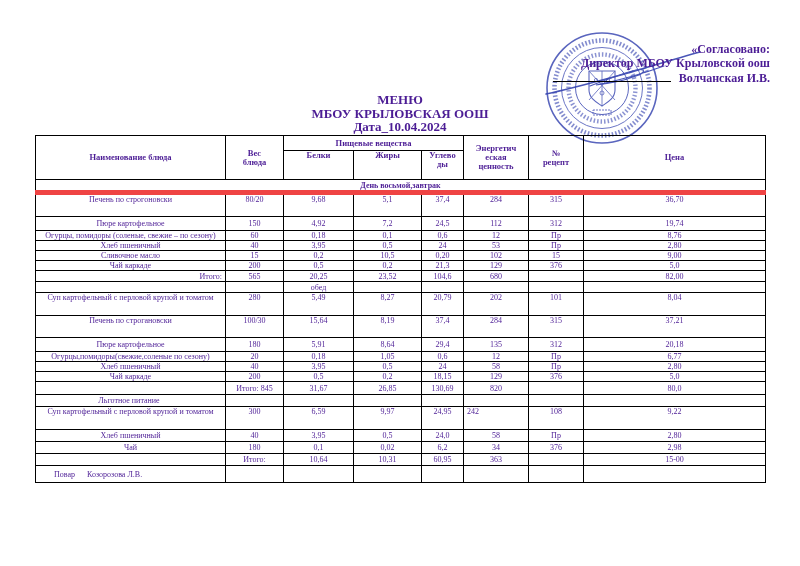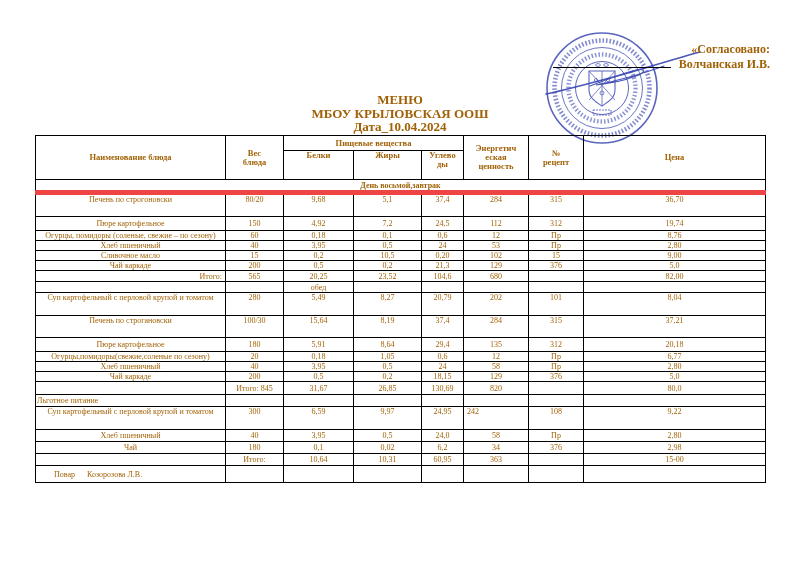--- a/index.html
+++ b/index.html
@@ -1,17 +1,17 @@
 <!DOCTYPE html>
 <html><head>
 <meta charset="utf-8">
 <style>
   html,body{margin:0;padding:0;background:#fff;}
   .page{position:relative;width:800px;height:500px;background:#fff;overflow:hidden;
-        font-family:"Liberation Serif","DejaVu Serif",serif;color:#a16207;}
+        font-family:"Liberation Serif","DejaVu Serif",serif;color:#4c1d95;}
 
   
   .approval{position:absolute;top:42px;right:30px;text-align:right;
             font-weight:bold;font-size:12px;line-height:14px;white-space:nowrap;}
   .approval .blank{display:inline-block;width:118px;border-bottom:1px solid #000;
             height:11px;margin-right:8px;vertical-align:baseline;}
 
   
   .stamp{position:absolute;left:543px;top:29px;}
   .signature{position:absolute;left:538px;top:46px;pointer-events:none;}
@@ -40,21 +40,21 @@
   tr.item-2line td{height:22px;vertical-align:top;}
   tr.item-med td{height:13px;}
   tr.item-md td{height:11px;}
   tr.item-sm td{height:9px;}
   tr.total td{height:10px;}
   tr.total td:first-child{text-align:right;padding-right:3px;}
   tr.total-mid td{height:12px;}
   tr.total-sub td{height:11px;}
   tr.meal-marker td{height:10px;}
   tr.subsection td{height:11px;}
-  tr.subsection td:first-child{text-align:left;padding-right:4px;}
+  tr.subsection td:first-child{text-align:center;padding-right:4px;}
   tr.energy-left td:nth-child(6){text-align:left;padding-left:3px;}
   tr.signature-row td{height:16px;}
   tr.signature-row td:first-child{text-align:left;font-weight:normal;
       white-space:pre;padding-left:18px;}
 </style>
 </head>
 <body>
 
 <div class="page">
 
@@ -80,20 +80,21 @@
 
   <svg class="signature" width="172" height="52" viewBox="0 0 172 52">
     <g stroke="#3644b0" fill="none" stroke-width="1.5" stroke-linecap="round" opacity="0.9">
       <path d="M8,48 C36,42 64,34 90,27 C114,20 140,12 162,6"></path>
       <path d="M52,40 C70,33 86,27 98,24 C107,22 109,26 98,30 C85,35 68,38 58,39 C78,35 104,28 126,20" stroke-width="1.2"></path>
     </g>
   </svg>
 
   <div class="approval">
     <div>«Согласовано:</div>
+    <div>Директор МБОУ Крыловской оош</div>
     <div>
       <span class="blank"></span><span>Волчанская И.В.</span>
     </div>
   </div>
 
   <div class="titleblock">
     <div>МЕНЮ</div>
     <div>МБОУ КРЫЛОВСКАЯ ООШ</div>
     <div>Дата_10.04.2024</div>
   </div>

